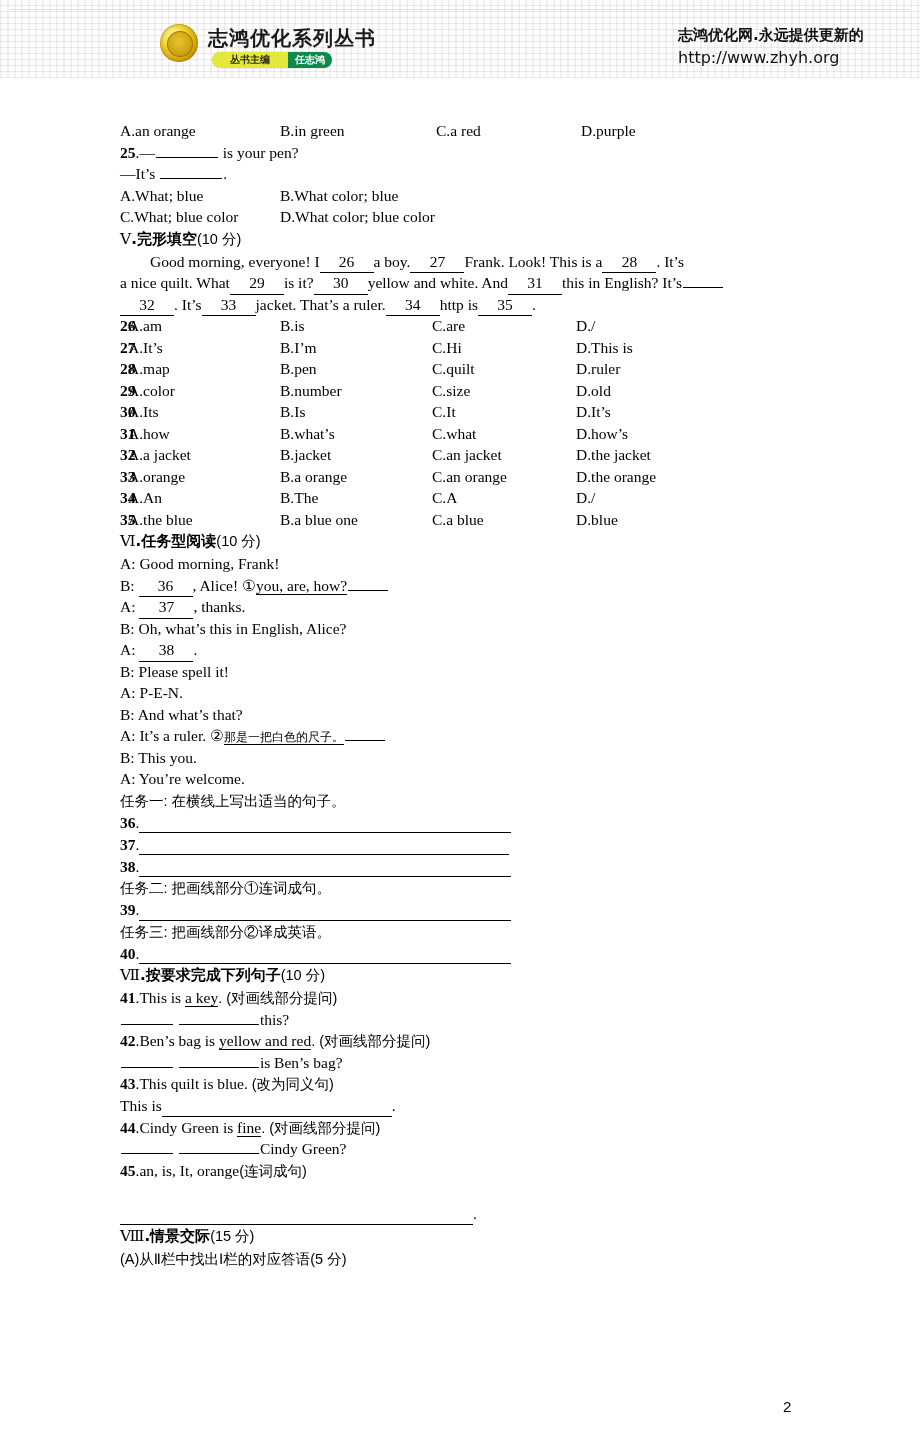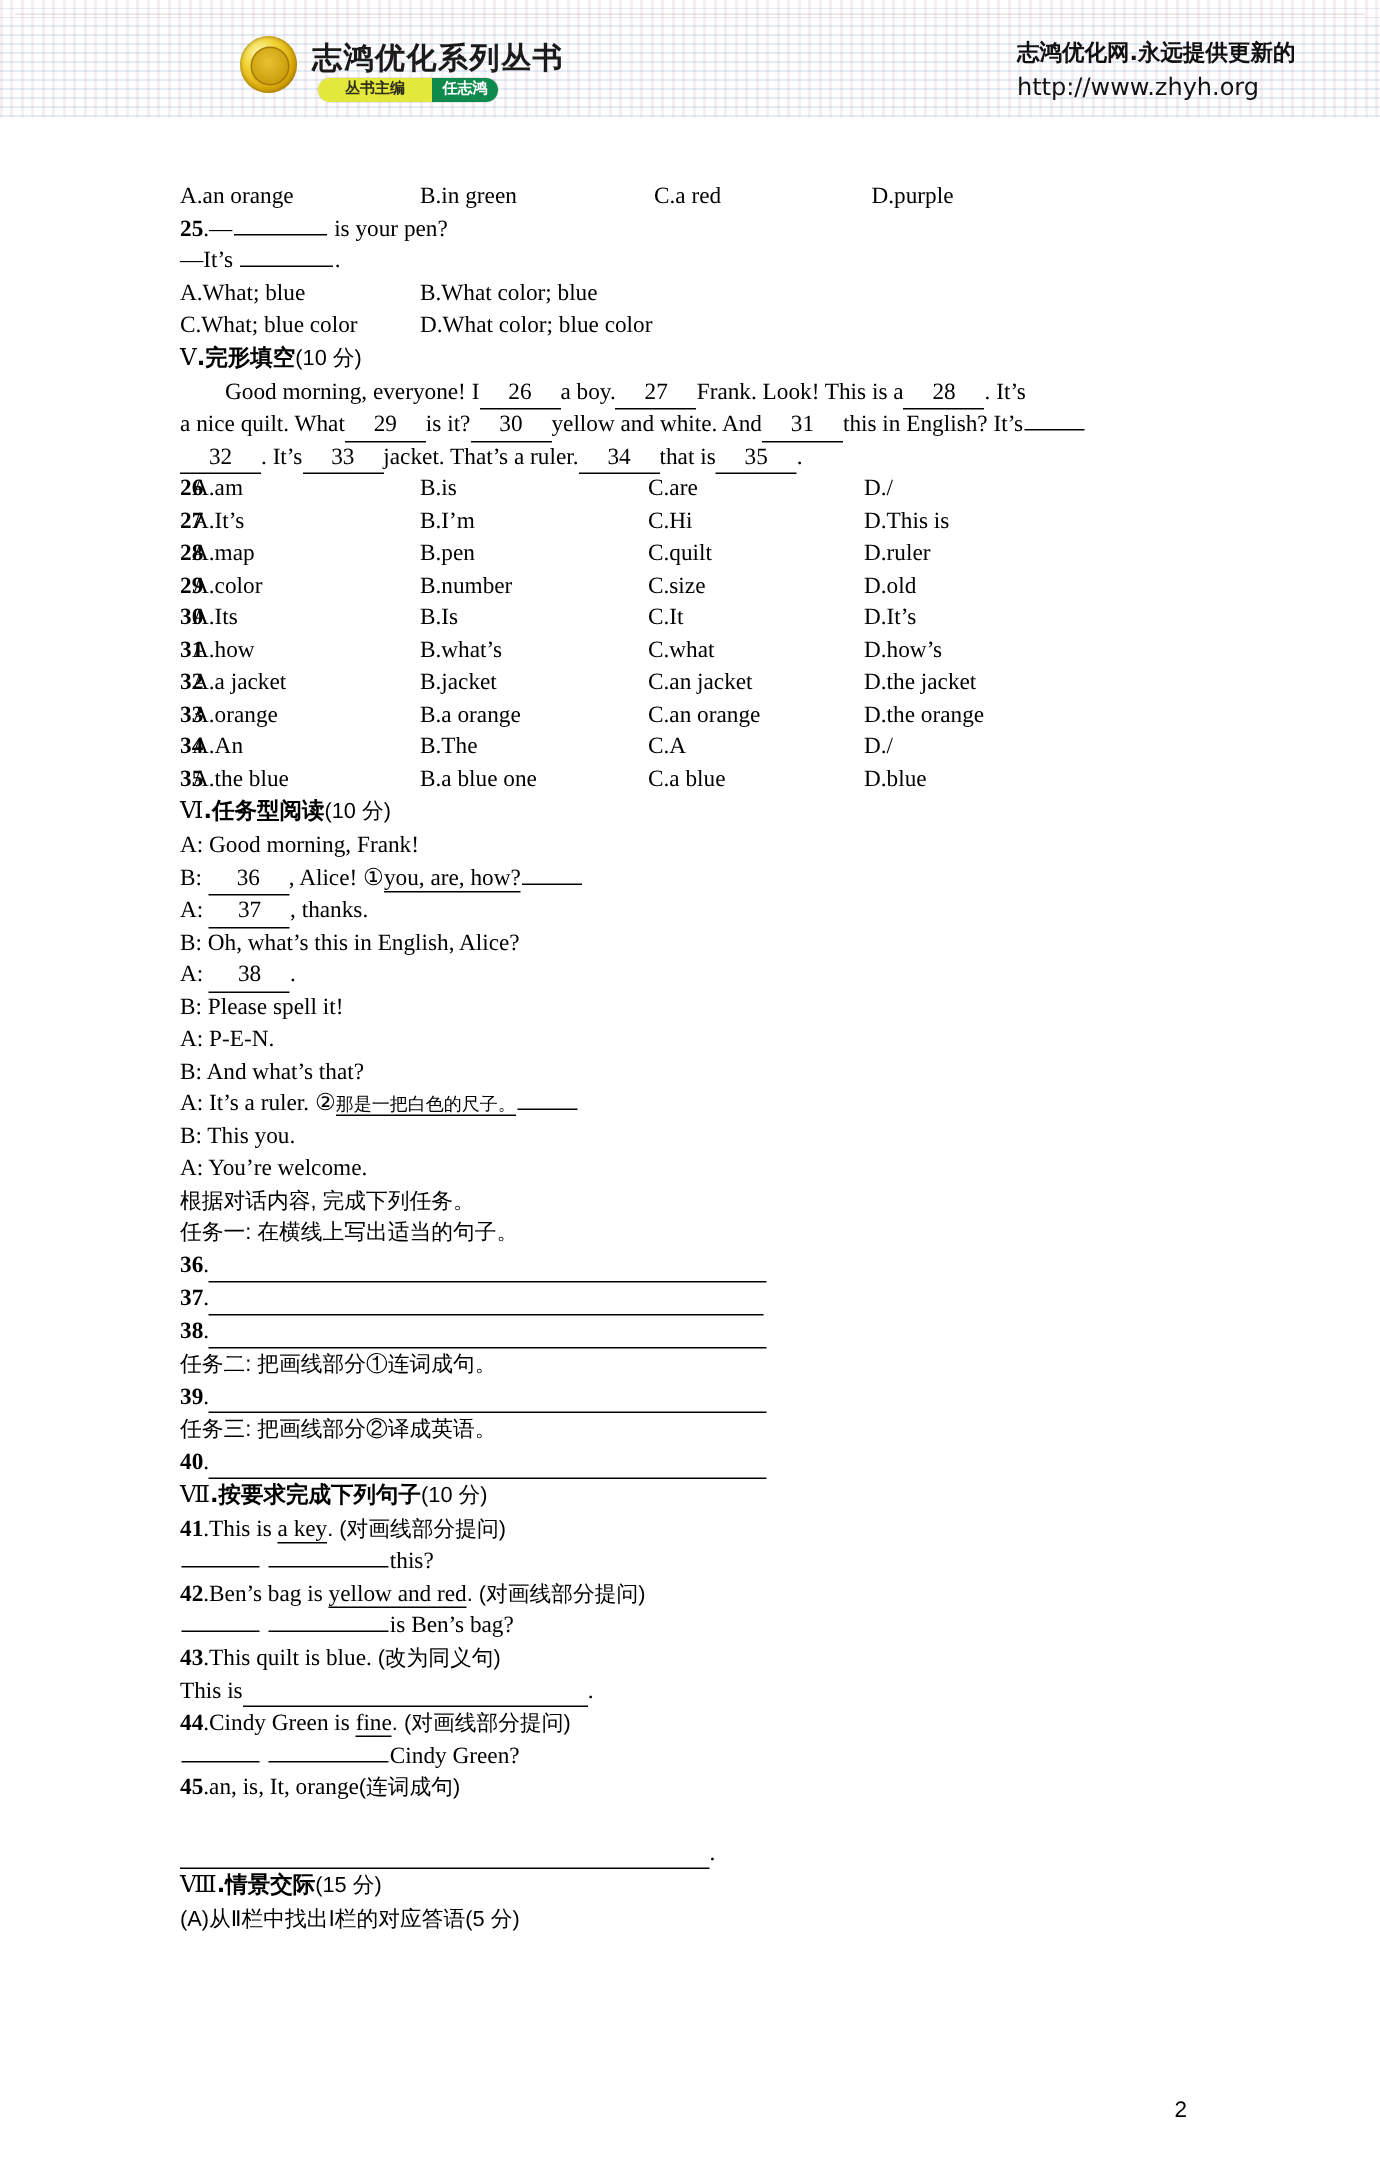--- a/index.html
+++ b/index.html
@@ -316,21 +316,21 @@
       <span>Ⅴ</span><span class="cn-b">.完形填空</span><span class="cn">(10 分)</span>
     </div>
 
     <div class="line">
       <span class="indent"></span><span>Good morning, everyone! I</span><span class="b-num">26</span><span>a boy.</span><span class="b-num">27</span><span>Frank. Look! This is a</span><span class="b-num">28</span><span>. It’s</span>
     </div>
     <div class="line">
       <span>a nice quilt. What</span><span class="b-num">29</span><span>is it?</span><span class="b-num">30</span><span>yellow and white. And</span><span class="b-num">31</span><span>this in English? It’s</span><span class="blank b-xs"></span>
     </div>
     <div class="line">
-      <span class="b-num">32</span><span>. It’s</span><span class="b-num">33</span><span>jacket. That’s a ruler.</span><span class="b-num">34</span><span>that is</span><span class="b-num">35</span><span>.</span>
+      <span class="b-num">32</span><span>. It’s</span><span class="b-num">33</span><span>jacket. That’s a ruler.</span><span class="b-num">34</span><span>http is</span><span class="b-num">35</span><span>.</span>
     </div>
 
     <div class="opt-row">
       <span class="num c0">26</span>
         <span class="cA">A.am</span>
         <span class="cB">B.is</span>
         <span class="cC">C.are</span>
         <span class="cD">D./</span>
     </div>
     <div class="opt-row">
@@ -429,23 +429,20 @@
       <span>A: It’s a ruler. ②</span><span class="ul-cn">那是一把白色的尺子。</span><span class="blank b-xs"></span>
     </div>
     <div class="line">
       <span>B: This you.</span>
     </div>
     <div class="line">
       <span>A: You’re welcome.</span>
     </div>
 
     <div class="line">
-      <span class="cn">根据对话内容, 完成下列任务。</span>
-    </div>
-    <div class="line">
       <span class="cn">任务一: 在横线上写出适当的句子。</span>
     </div>
 
     <div class="answer-line">
       <span class="num">36</span>
         <span>.</span>
         <span class="rule rule-36"></span>
     </div>
     <div class="answer-line">
       <span class="num">37</span>

